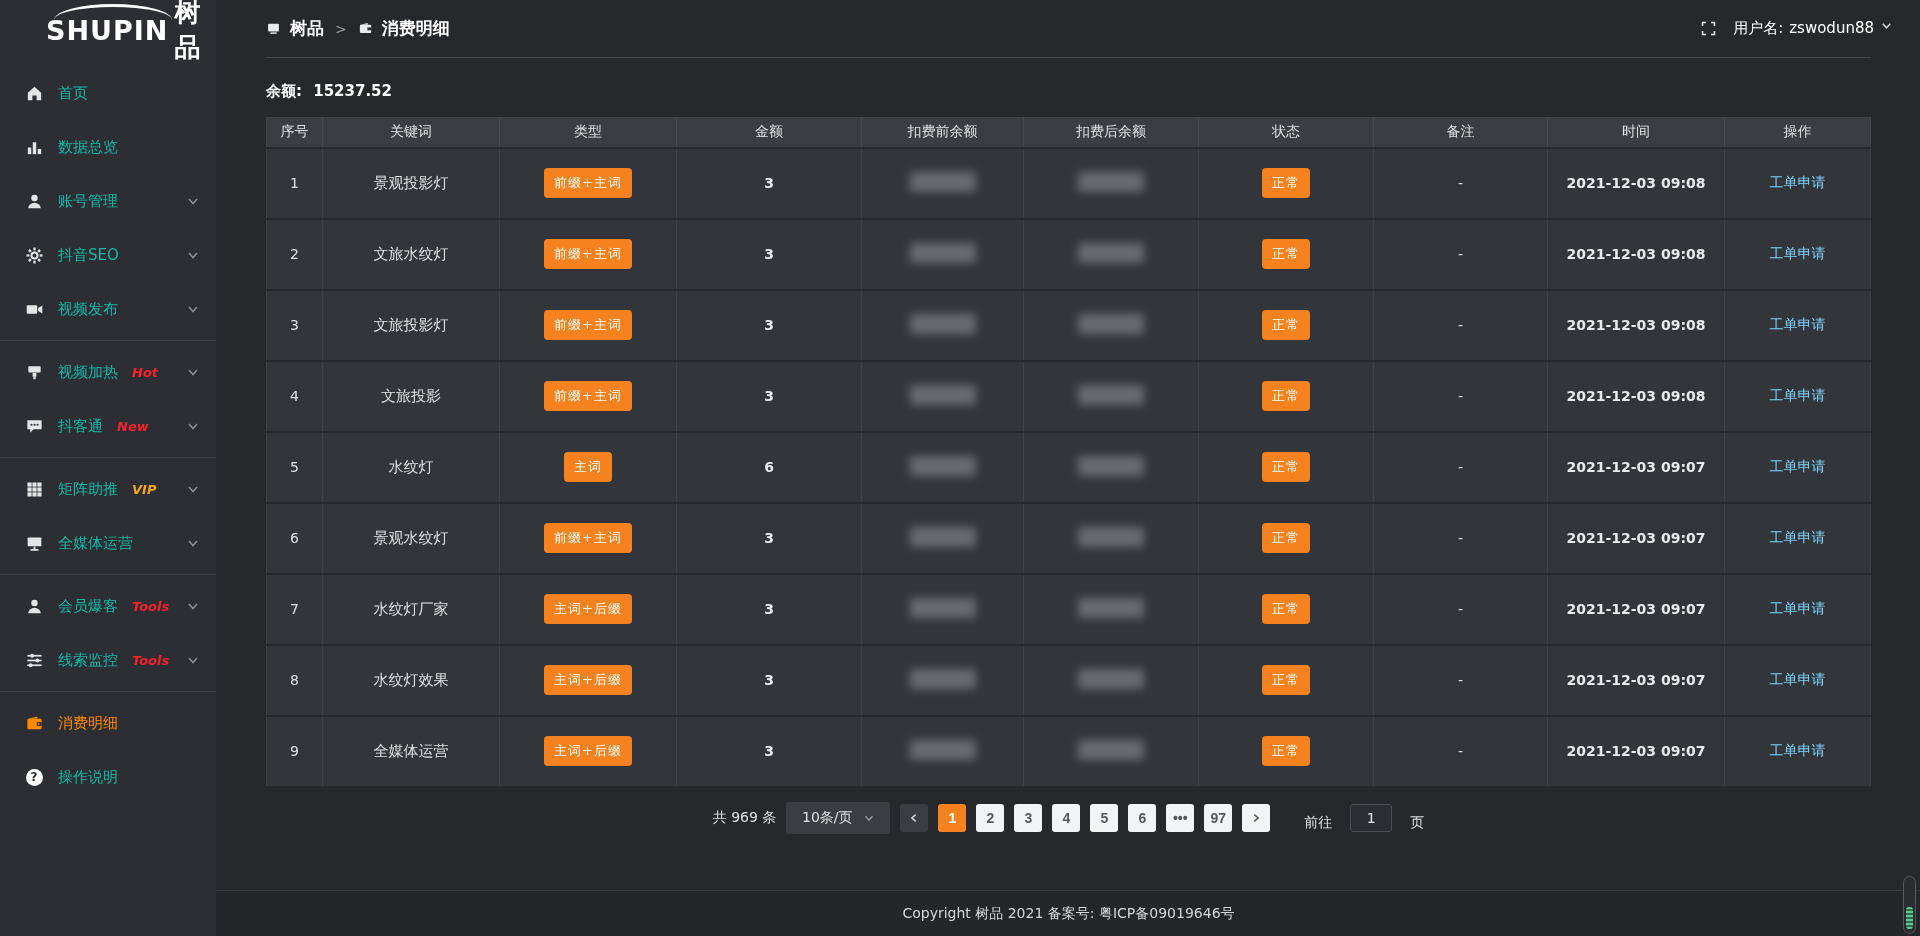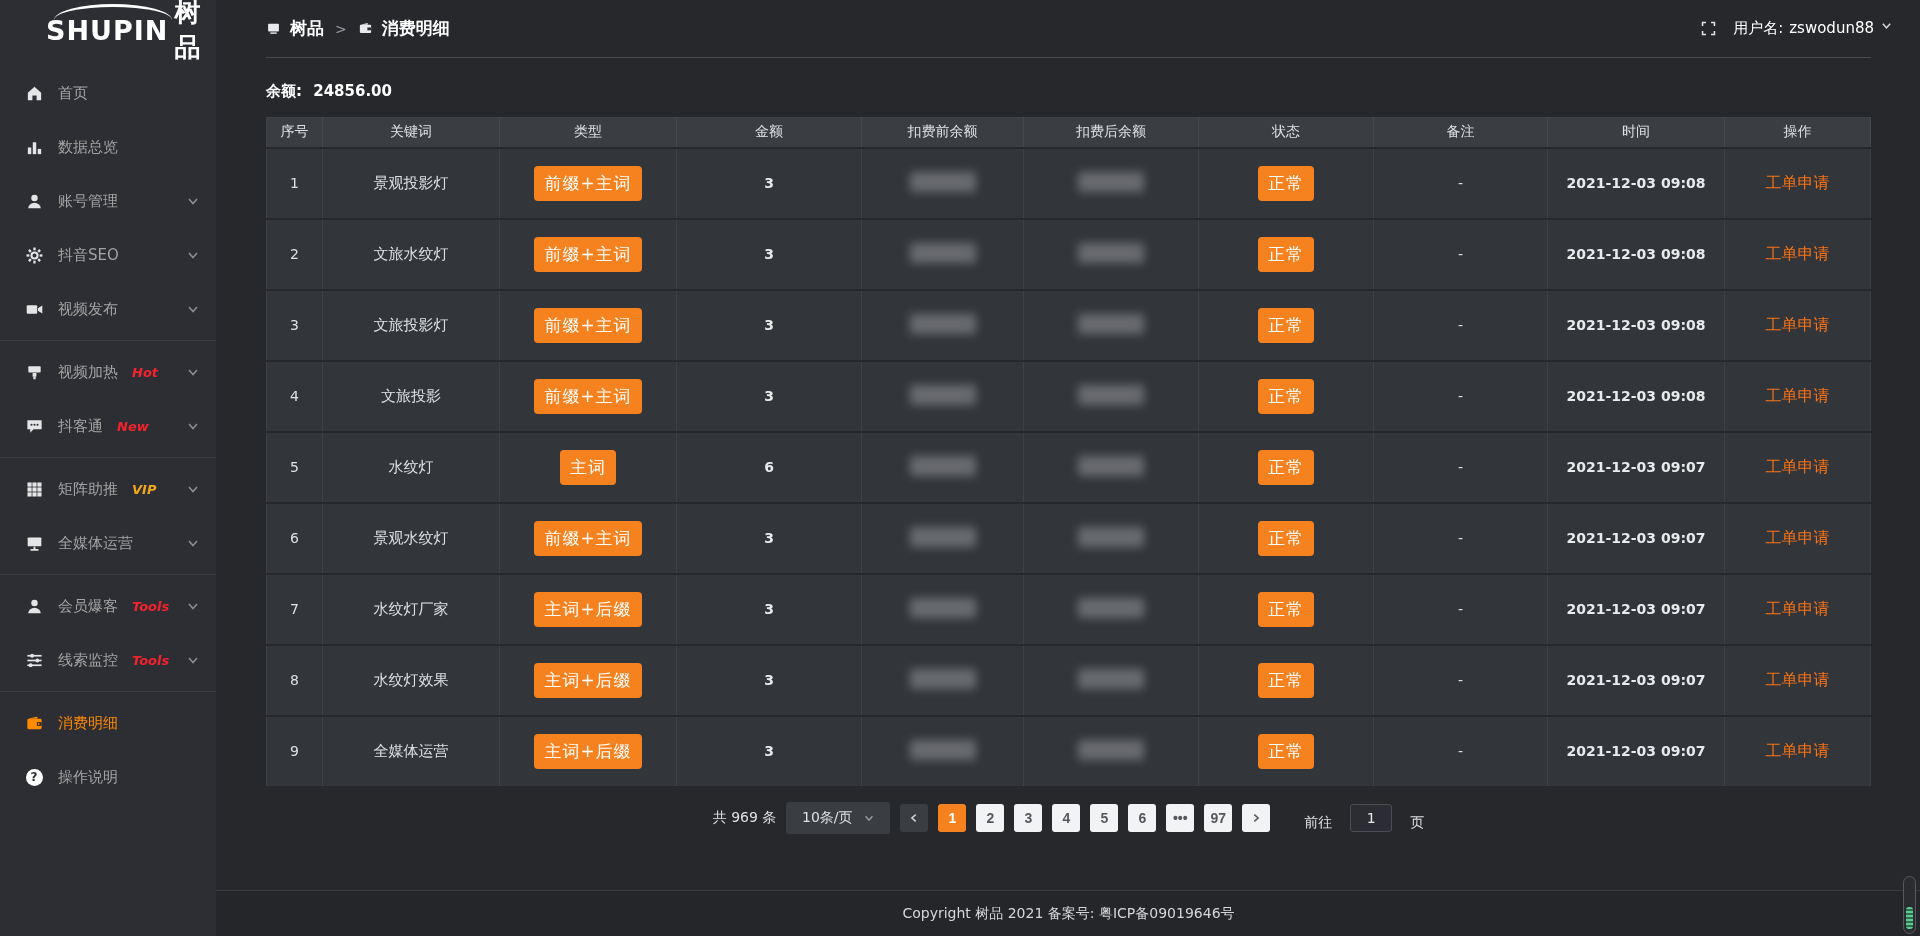--- a/index.html
+++ b/index.html
@@ -10,21 +10,21 @@
   
   .sidebar { width:216px; min-width:216px; height:100%; background:#2c2e33; color:#e4e5e7; }
   .logo { position:relative; height:58px; display:flex; align-items:center; padding:10px 0 8px 14px;margin-left:32px; }
   .logo-arc { position:absolute; top:4px; left:22px; width:118px; height:16px;
     border-top:3px solid #fff; border-radius:50% 50% 0 0 / 100% 100% 0 0; }
   .logo-en { font-size:27px; font-weight:800; letter-spacing:1px; color:#fff; }
   .logo-cn { font-size:26px; font-weight:800; color:#fff; margin-left:6px; }
   .nav { padding-top:8px; }
   .nav-item { height:54px; display:flex; align-items:center; padding:0 16px 0 24px; cursor:pointer; }
   .nav-item .ni-icon { width:20px; height:20px; margin-right:14px; display:flex; align-items:center; justify-content:center; }
-  .nav-item .ni-label { font-size:15px; color:#a3a3a3; }
+  .nav-item .ni-label { font-size:15px; color:#14b8a6; }
   .nav-item.active .ni-label { color:#ff8a00; }
   .nav-badge { font-size:13px; font-weight:700; font-style:italic; margin-left:14px; }
   .badge-red { color:#f5222d; }
   .badge-vip { color:#f0a91e; }
   .chev { margin-left:auto; }
   .sep { height:1px; background:#3b3d42; margin:4px 0; }
   .q-icon { width:17px; height:17px; border-radius:50%; background:#fff; color:#2c2e33;
     font-size:12px; font-weight:700; display:flex; align-items:center; justify-content:center; }
 
   
@@ -43,25 +43,25 @@
   
   table { width:100%; margin-top:16px; table-layout:fixed; border-collapse:collapse;
     border:1px solid #3e4146; }
   th { height:30px; background:#3a3d42; color:#e0e1e3; font-size:14px; font-weight:500;
     border-right:1px solid #46484d; border-bottom:2px solid #26282c; text-align:center; }
   td { height:71px; background:#32353a; color:#dfe0e2; font-size:14px; text-align:center;
     border-right:1px solid #3e4146; border-bottom:2px solid #26282c; }
   td.kw { font-size:15px; }
   td.num { font-weight:700; color:#e9eaec; }
   td.time { font-weight:700; color:#e9eaec; }
-  .badge { display:inline-block; background:#f6821f; color:#fff; font-size:17px;
+  .badge { display:inline-block; background:#f6821f; color:#fff; font-size:13px;
     padding:6px 10px; border-radius:4px; letter-spacing:1px; }
   .blur-block { display:inline-block; width:66px; height:20px; background:#95979b;
     opacity:.55; filter:blur(5px); border-radius:2px; }
-  .action-link { color:#f97316; font-size:16px; cursor:pointer; text-decoration:none; }
+  .action-link { color:#7dd3fc; font-size:14px; cursor:pointer; text-decoration:none; }
 
   
   .pagination { display:flex; align-items:center; justify-content:center; gap:10px;
     margin-top:14px; font-size:14px; color:#dfe0e2; }
   .page-size { display:flex; align-items:center; justify-content:center; gap:10px;
     background:#3a3d42; height:30px; min-width:104px; padding:16px 10px; border-radius:3px; cursor:pointer; }
   .pg-btn { min-width:28px; height:28px; padding:0 5px; border-radius:3px; display:flex;
     align-items:center; justify-content:center; background:#f2f3f5; color:#55585c;
     font-size:14px; font-weight:600; cursor:pointer; border:none; }
   .pg-btn.dark { background:#3a3d42; color:#cfd1d4; }
@@ -354,21 +354,21 @@
             </svg>
         </span>
       </div>
     </header>
 
     <div class="content">
       <div class="top-divider"></div>
 
       <div class="balance">
         <span>余额:</span>
-        <span class="b-val">24856.00</span>
+        <span class="b-val">15237.52</span>
       </div>
 
       <table>
         <colgroup>
           <col style="width:56px">
             <col style="width:177px">
             <col style="width:177px">
             <col style="width:185px">
           <col style="width:162px">
             <col style="width:175px">

